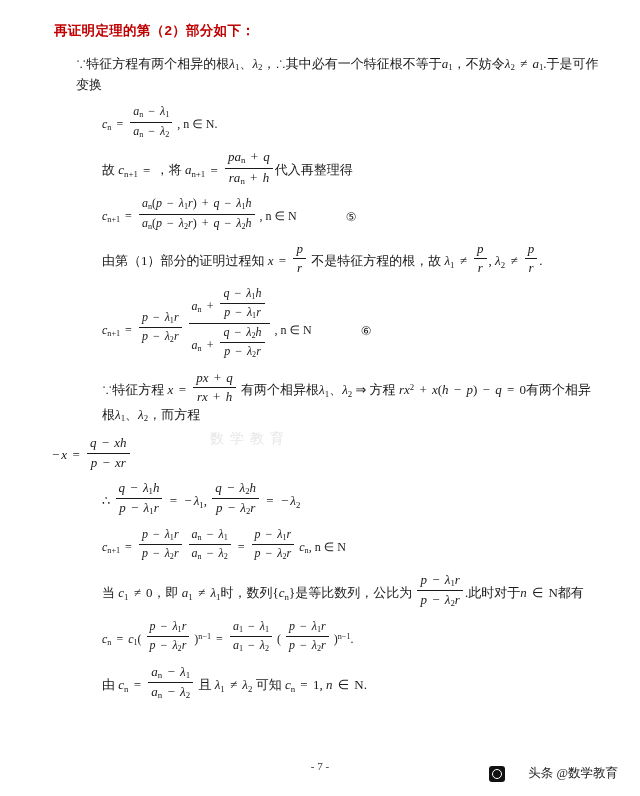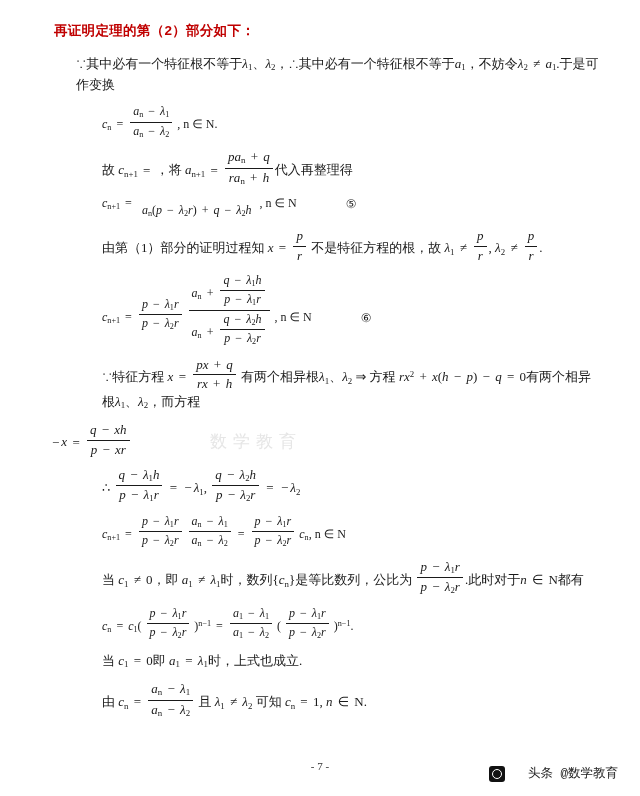--- a/index.html
+++ b/index.html
@@ -95,21 +95,21 @@
   }
   .brand {
     position: absolute;
     right: 22px;
     bottom: 14px;
     display: flex;
     align-items: center;
     gap: 23px;
     font-size: 12.5px;
     color: #222;
-    font-family: Liberation Mono, monospace;
+    font-family: Liberation Serif, serif;
   }
   .brand-mark {
     display: inline-block;
     width: 16px;
     height: 16px;
     background: #111;
     border-radius: 3px;
     position: relative;
   }
   .brand-mark::after {
@@ -120,37 +120,37 @@
     width: 10px;
     height: 10px;
     border: 1.6px solid #fff;
     border-radius: 50%;
     box-sizing: border-box;
   }
   .watermark {
     position: absolute;
     left: 210px;
     top: 430px;
-    font-size: 17px;
+    font-size: 14px;
     color: #e6e6e6;
     letter-spacing: 6px;
     font-family: "Liberation Sans", sans-serif;
     pointer-events: none;
     user-select: none;
   }
 </style>
 </head>
 <body>
 
 <div class="page">
 
   <div class="heading">再证明定理的第（2）部分如下：</div>
 
   <div class="para indent">
-    <span>∵其中必有一个特征根不等于</span><span class="mi">λ</span><sub>1</sub><span>、</span><span class="mi">λ</span><sub>2</sub><span>，∴其中必有一个特征根不等于</span><span class="mi">a</span><sub>1</sub><span>，不妨令</span><span class="mi">λ</span><sub>2</sub> <span class="mo">≠</span> <span class="mi">a</span><sub>1</sub><span>.于是可作变换</span>
+    <span>∵特征方程有两个相异的根</span><span class="mi">λ</span><sub>1</sub><span>、</span><span class="mi">λ</span><sub>2</sub><span>，∴其中必有一个特征根不等于</span><span class="mi">a</span><sub>1</sub><span>，不妨令</span><span class="mi">λ</span><sub>2</sub> <span class="mo">≠</span> <span class="mi">a</span><sub>1</sub><span>.于是可作变换</span>
   </div>
 
   <div class="eq">
     <span class="mi">c</span><sub>n</sub> <span class="mo">=</span>
     <span class="frac">
       <span class="num"><span class="mi">a</span><sub>n</sub> <span class="mo">−</span> <span class="mi">λ</span><sub>1</sub></span>
       <span class="den"><span class="mi">a</span><sub>n</sub> <span class="mo">−</span> <span class="mi">λ</span><sub>2</sub></span>
     </span>
     <span class="mn">, n ∈ N.</span>
   </div>
@@ -162,20 +162,21 @@
     <span class="mi">a</span><sub>n+1</sub> <span class="mo">=</span>
     <span class="frac">
       <span class="num"><span class="mi">pa</span><sub>n</sub> <span class="mo">+</span> <span class="mi">q</span></span>
       <span class="den"><span class="mi">ra</span><sub>n</sub> <span class="mo">+</span> <span class="mi">h</span></span>
     </span><span>代入再整理得</span>
   </div>
 
   <div class="eq">
     <span class="mi">c</span><sub>n+1</sub> <span class="mo">=</span>
     <span class="frac">
+      <span class="num"><span class="mi">a</span><sub>n</sub>(<span class="mi">p</span> <span class="mo">−</span> <span class="mi">λ</span><sub>1</sub><span class="mi">r</span>) <span class="mo">+</span> <span class="mi">q</span> <span class="mo">−</span> <span class="mi">λ</span><sub>1</sub><span class="mi">h</span></span>
       <span class="den"><span class="mi">a</span><sub>n</sub>(<span class="mi">p</span> <span class="mo">−</span> <span class="mi">λ</span><sub>2</sub><span class="mi">r</span>) <span class="mo">+</span> <span class="mi">q</span> <span class="mo">−</span> <span class="mi">λ</span><sub>2</sub><span class="mi">h</span></span>
     </span>
     <span class="mn">, n ∈ N</span>
     <span class="tag">⑤</span>
   </div>
 
   <div class="para indent2">
     <span>由第（1）部分的证明过程知</span>
     <span class="mi">x</span> <span class="mo">=</span>
     <span class="frac"><span class="num"><span class="mi">p</span></span><span class="den"><span class="mi">r</span></span></span>
@@ -247,25 +248,20 @@
   <div class="eq">
     <span class="mi">c</span><sub>n</sub> <span class="mo">=</span> <span class="mi">c</span><sub>1</sub>(
     <span class="frac"><span class="num"><span class="mi">p</span> <span class="mo">−</span> <span class="mi">λ</span><sub>1</sub><span class="mi">r</span></span><span class="den"><span class="mi">p</span> <span class="mo">−</span> <span class="mi">λ</span><sub>2</sub><span class="mi">r</span></span></span>
     )<sup>n−1</sup> <span class="mo">=</span>
     <span class="frac"><span class="num"><span class="mi">a</span><sub>1</sub> <span class="mo">−</span> <span class="mi">λ</span><sub>1</sub></span><span class="den"><span class="mi">a</span><sub>1</sub> <span class="mo">−</span> <span class="mi">λ</span><sub>2</sub></span></span>
     (
     <span class="frac"><span class="num"><span class="mi">p</span> <span class="mo">−</span> <span class="mi">λ</span><sub>1</sub><span class="mi">r</span></span><span class="den"><span class="mi">p</span> <span class="mo">−</span> <span class="mi">λ</span><sub>2</sub><span class="mi">r</span></span></span>
     )<sup>n−1</sup>.
   </div>
 
-  <div class="para indent2">
-    <span>当</span>
-    <span class="mi">c</span><sub>1</sub> <span class="mo">=</span> 0<span>即</span>
-    <span class="mi">a</span><sub>1</sub> <span class="mo">=</span> <span class="mi">λ</span><sub>1</sub><span>时，上式也成立.</span>
-  </div>
 
   <div class="para indent2">
     <span>由</span>
     <span class="mi">c</span><sub>n</sub> <span class="mo">=</span>
     <span class="frac"><span class="num"><span class="mi">a</span><sub>n</sub> <span class="mo">−</span> <span class="mi">λ</span><sub>1</sub></span><span class="den"><span class="mi">a</span><sub>n</sub> <span class="mo">−</span> <span class="mi">λ</span><sub>2</sub></span></span>
     <span>且</span>
     <span class="mi">λ</span><sub>1</sub> <span class="mo">≠</span> <span class="mi">λ</span><sub>2</sub>
     <span>可知</span>
     <span class="mi">c</span><sub>n</sub> <span class="mo">=</span> 1, <span class="mi">n</span> <span class="mo">∈</span> N.
   </div>

